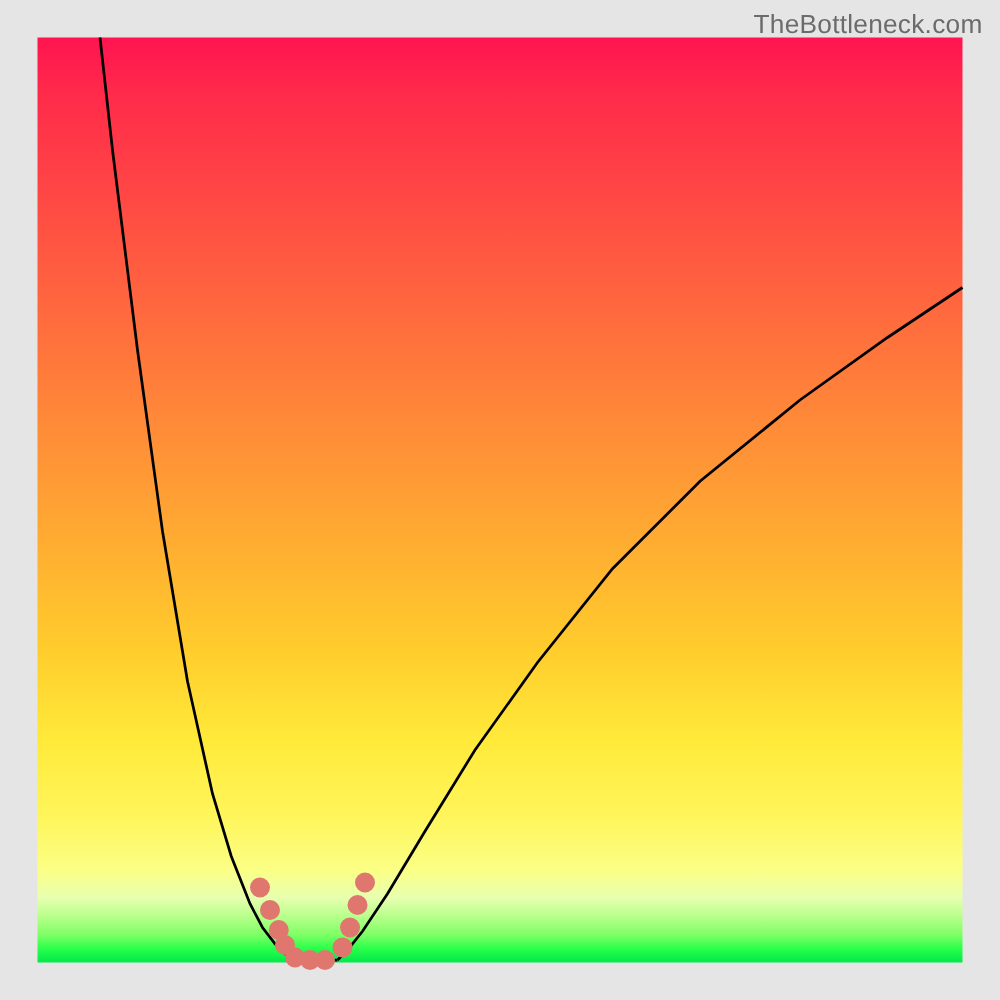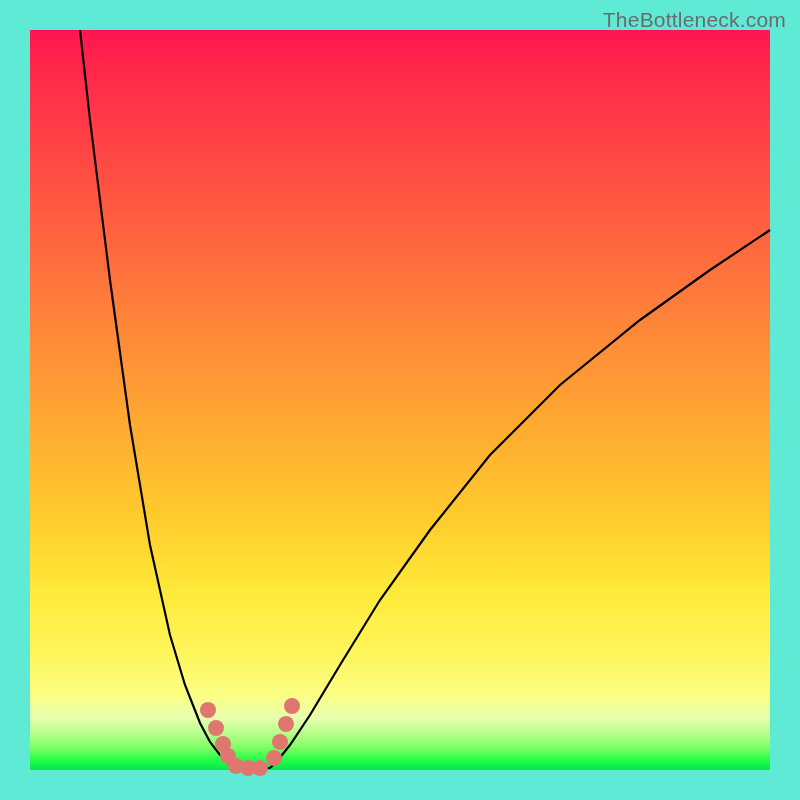--- a/index.html
+++ b/index.html
@@ -8,21 +8,21 @@
     width: 800px;
     height: 800px;
     background: #000;
     font-family: Arial, Helvetica, sans-serif;
     overflow: hidden;
   }
   .stage {
     position: relative;
     width: 800px;
     height: 800px;
-    background: #5eead4;
+    background: #e5e5e5;
   }
   .plot-area {
     position: absolute;
     left: 30px;
     top: 30px;
     width: 740px;
     height: 740px;
     
     background: linear-gradient(
       to bottom,

